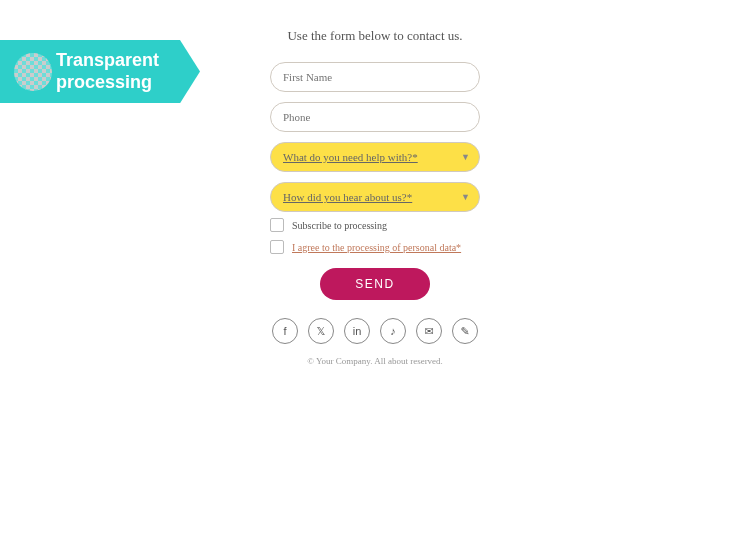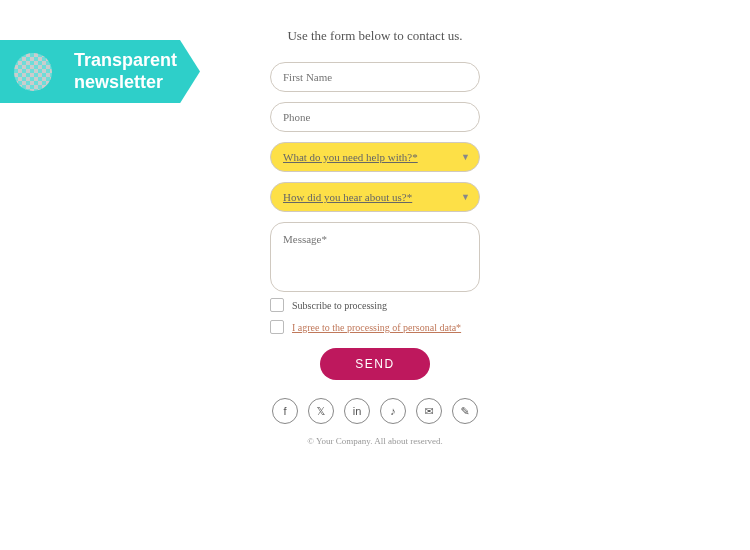--- a/index.html
+++ b/index.html
@@ -19,21 +19,21 @@
       left: 0;
       z-index: 10;
     }
     .badge {
       background: #2ecfc9;
       color: white;
       padding: 10px 18px 10px 14px;
       clip-path: polygon(0 0, 90% 0, 100% 50%, 90% 100%, 0 100%);
       display: flex;
       align-items: center;
-      gap: 22px;
+      gap: 4px;
       min-width: 200px;
     }
     .badge-circle {
       width: 38px;
       height: 38px;
       border-radius: 50%;
       background: rgba(255,255,255,0.3);
       flex-shrink: 0;
       
       background-image:
@@ -199,21 +199,21 @@
     }
   </style>
 </head>
 <body>
 
 <div class="badge-wrapper">
   <div class="badge">
     <div class="badge-circle"></div>
     <div class="badge-text">
       <span>Transparent</span><br>
-      <span>newsletter</span>
+      <span>processing</span>
     </div>
   </div>
 </div>
 
 <div class="form-container">
   <p class="form-tagline">Use the form below to contact us.</p>
 
   <div class="contact-form">
     <input class="form-input" type="text" placeholder="First Name" style="">
 
@@ -234,21 +234,20 @@
       <select class="form-select">
         <option>How did you hear about us?*</option>
         <option>Google</option>
         <option>Social Media</option>
         <option>Friend</option>
         <option>Other</option>
       </select>
       <span class="select-arrow">▼</span>
     </div>
 
-    <textarea class="form-textarea" placeholder="Message*" style=""></textarea>
   </div>
 
   <div class="checkbox-section">
     <div class="checkbox-row">
       <div class="checkbox-box"></div>
       <span class="checkbox-label">Subscribe to processing</span>
     </div>
     <div class="checkbox-row">
       <div class="checkbox-box"></div>
       <span class="checkbox-label">

